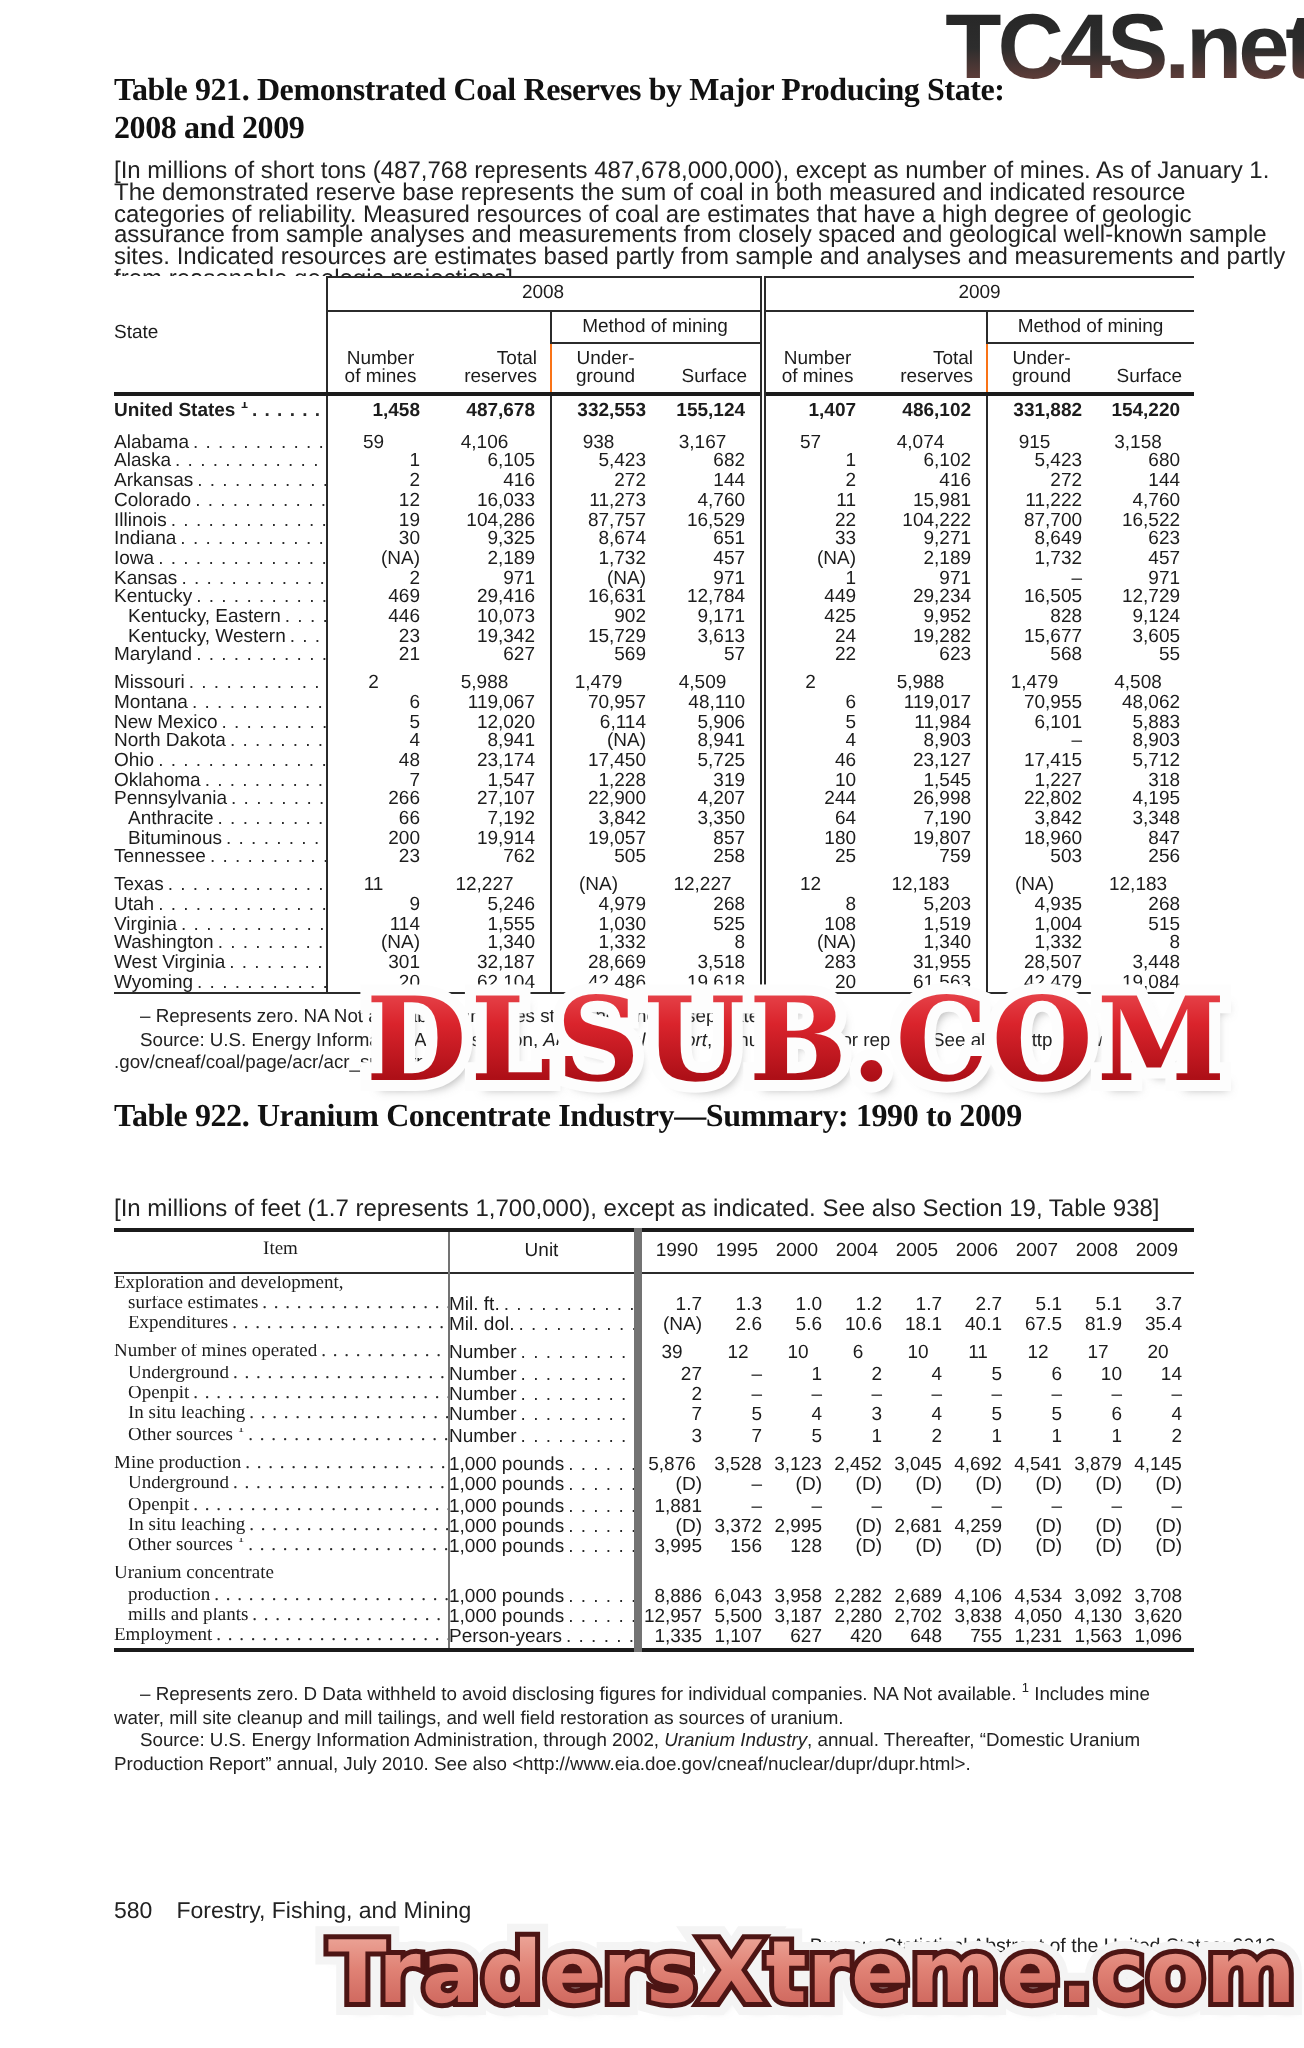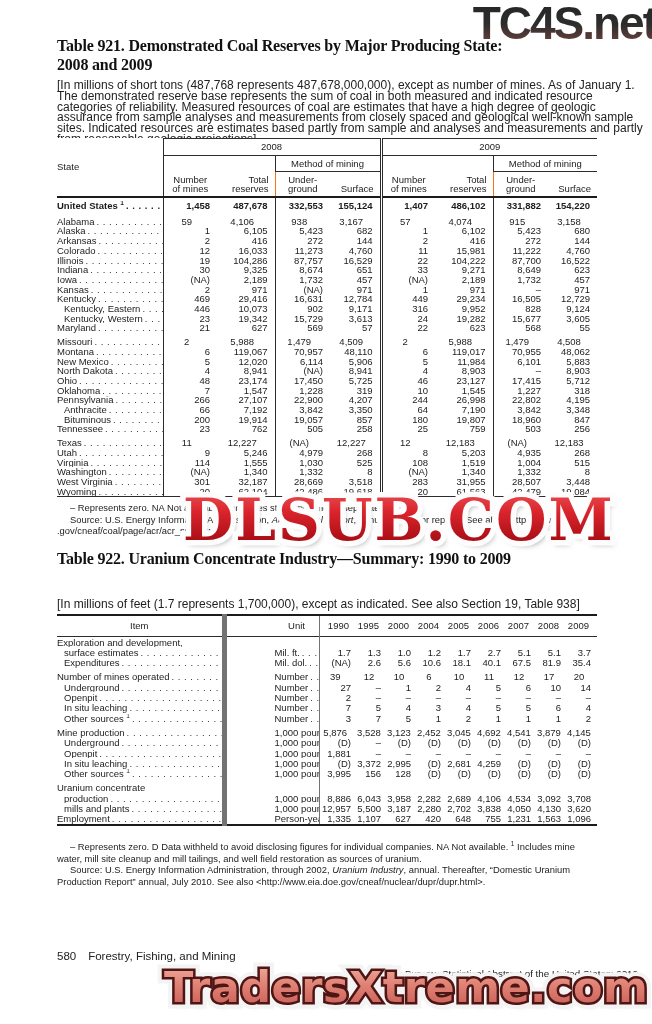--- a/index.html
+++ b/index.html
@@ -46,22 +46,22 @@
   #tbl921 th.ctr{text-align:center;}
   #tbl921 th.rgt{text-align:right;padding-right:6px;}
   #tbl921 th.ug{border-left:1px solid #f97316;}
   
   #tbl921 td.lbl{border-right:1px solid #2b2b2b;}
   #tbl921 td.v2,#tbl921 td.v6{border-left:1px solid #2b2b2b;}
   #tbl921 td.v4{border-left:3px double #2b2b2b;}
 
   
   #tbl922 th{height:20px;text-align:center;}
-  #tbl922 th.itemh,#tbl922 td.lbl{border-right:5px solid #737373;}
-  #tbl922 th.unith,#tbl922 td.unit{border-right:1px solid #737373;padding-left:48px;}
+  #tbl922 th.itemh,#tbl922 td.lbl{border-right:1px solid #737373;font-family:Liberation Serif, serif;}
+  #tbl922 th.unith,#tbl922 td.unit{border-right:4px solid #737373;}
   #tbl922 th.year{text-align:right;padding-right:8px;}
 
   
   .fns{position:absolute;left:57px;width:588px;font-size:9.4px;line-height:11.6px;color:#222;}
   #fn921{top:502px;}
   #fn922{top:841px;}
   .fn{margin:0;text-indent:13px;}
   .fn .it{font-style:italic;}
 
   
@@ -318,21 +318,21 @@
           <td class="lbl ind">
             <div class="lblf">
               <span class="t">Kentucky, Eastern</span>
               <span class="dots"></span>
             </div>
           </td>
           <td class="num v0">446</td>
           <td class="num v1">10,073</td>
           <td class="num v2">902</td>
           <td class="num v3">9,171</td>
-          <td class="num v4">316</td>
+          <td class="num v4">425</td>
           <td class="num v5">9,952</td>
           <td class="num v6">828</td>
           <td class="num v7">9,124</td>
         </tr>
         <tr>
           <td class="lbl ind">
             <div class="lblf">
               <span class="t">Kentucky, Western</span>
               <span class="dots"></span>
             </div>

